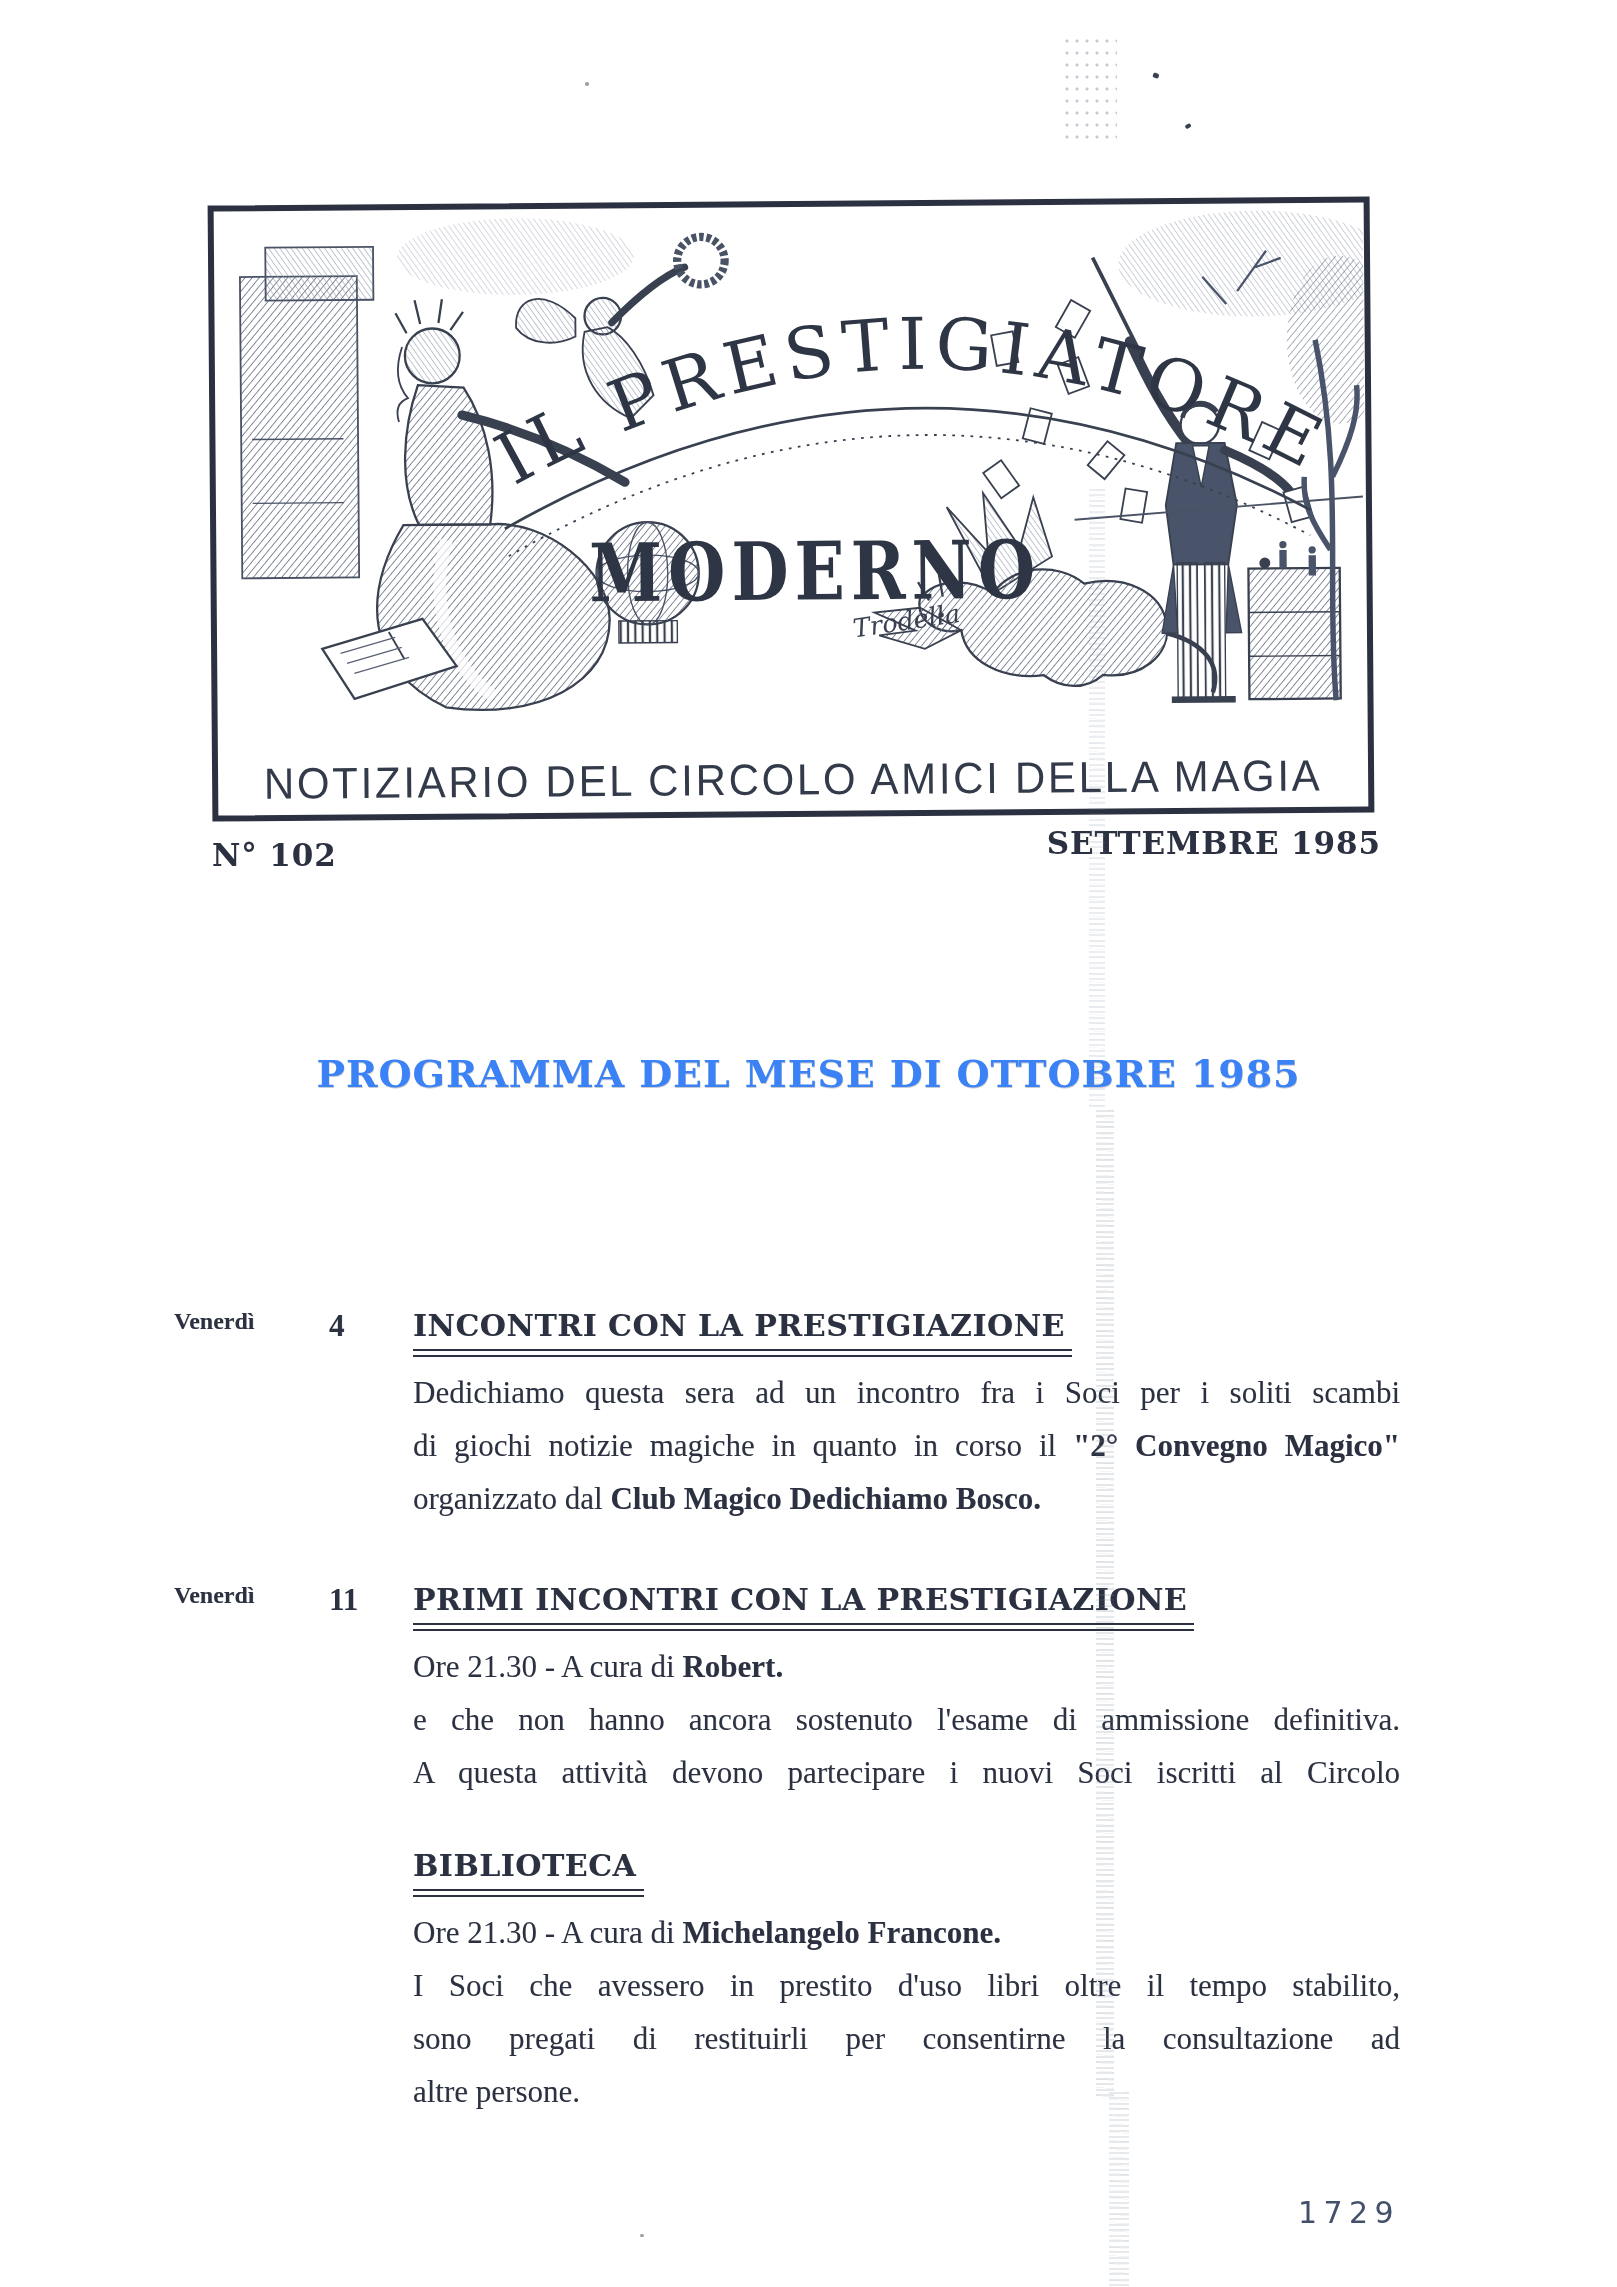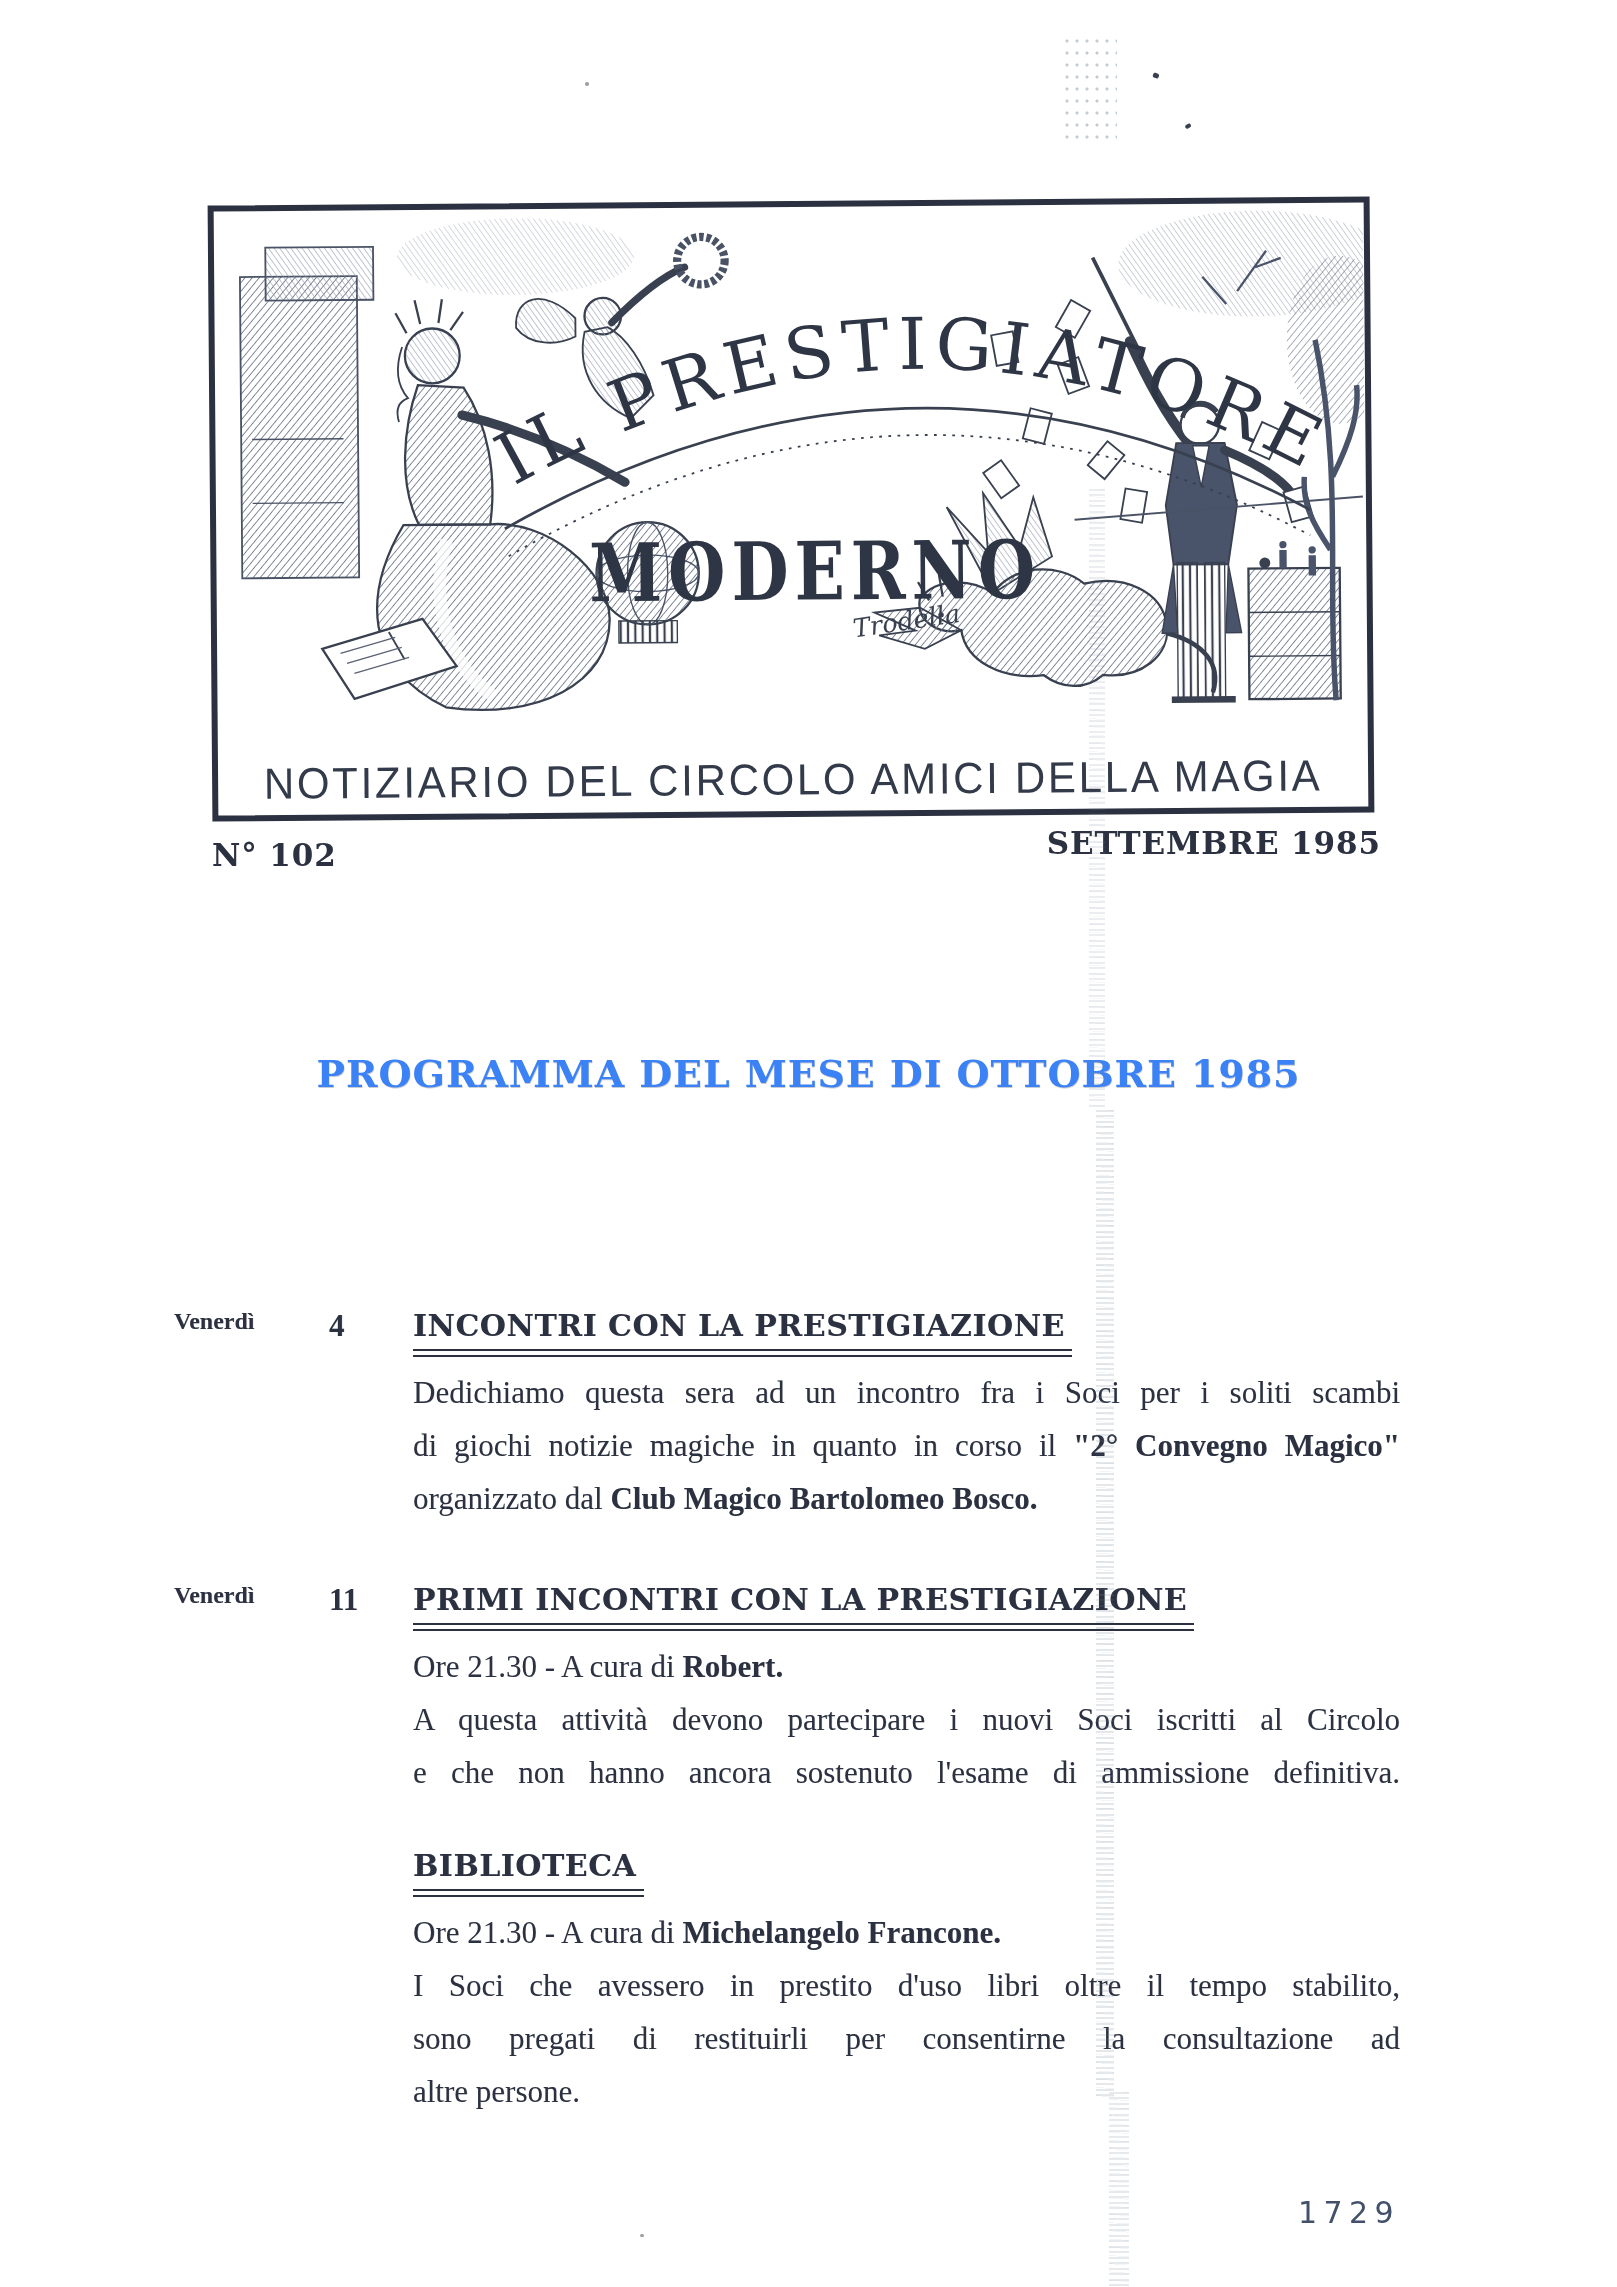--- a/index.html
+++ b/index.html
@@ -202,40 +202,40 @@
       <div class="sec-heading">
         <span class="ul">INCONTRI CON LA PRESTIGIAZIONE</span>
       </div>
       <div class="line just">
         <span>Dedichiamo questa sera ad un incontro fra i Soci per i soliti scambi</span>
       </div>
       <div class="line just">
         <span>di giochi notizie magiche in quanto in corso il </span><span class="b">"2° Convegno Magico"</span>
       </div>
       <div class="line">
-        <span>organizzato dal </span><span class="b">Club Magico Bartolomeo Bosco.</span>
+        <span>organizzato dal </span><span class="b">Club Magico Dedichiamo Bosco.</span>
       </div>
     </div>
   </div>
 
   <div class="section" style="top:1582px">
     <div class="col-day">Venerdì</div>
     <div class="col-num">11</div>
     <div class="col-body">
       <div class="sec-heading">
         <span class="ul">PRIMI INCONTRI CON LA PRESTIGIAZIONE</span>
       </div>
       <div class="line">
         <span>Ore 21.30 - A cura di </span><span class="b">Robert.</span>
       </div>
       <div class="line just">
+        <span>e che non hanno ancora sostenuto l'esame di ammissione definitiva.</span>
+      </div>
+      <div class="line just">
         <span>A questa attività devono partecipare i nuovi Soci iscritti al Circolo</span>
-      </div>
-      <div class="line just">
-        <span>e che non hanno ancora sostenuto l'esame di ammissione definitiva.</span>
       </div>
     </div>
   </div>
 
   <div class="section" style="top:1848px">
     <div class="col-day"></div>
     <div class="col-num"></div>
     <div class="col-body">
       <div class="sec-heading">
         <span class="ul">BIBLIOTECA</span>

